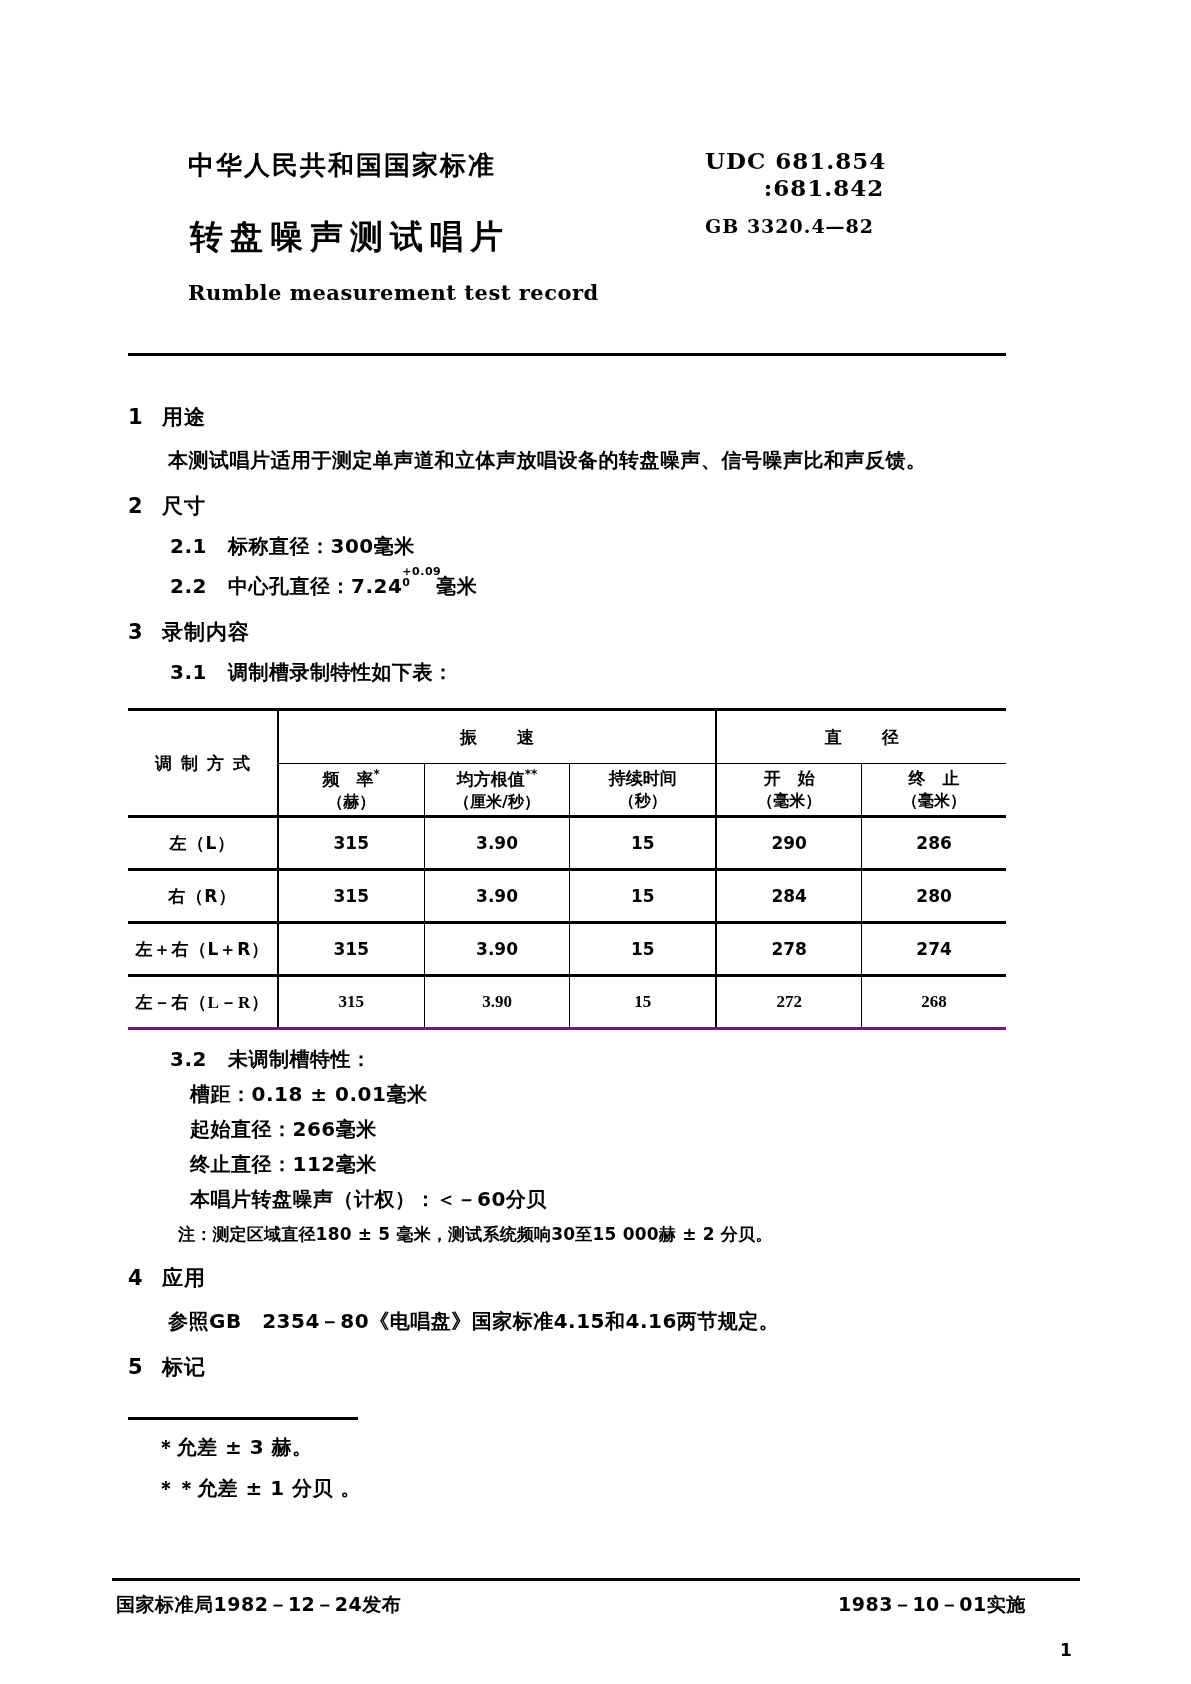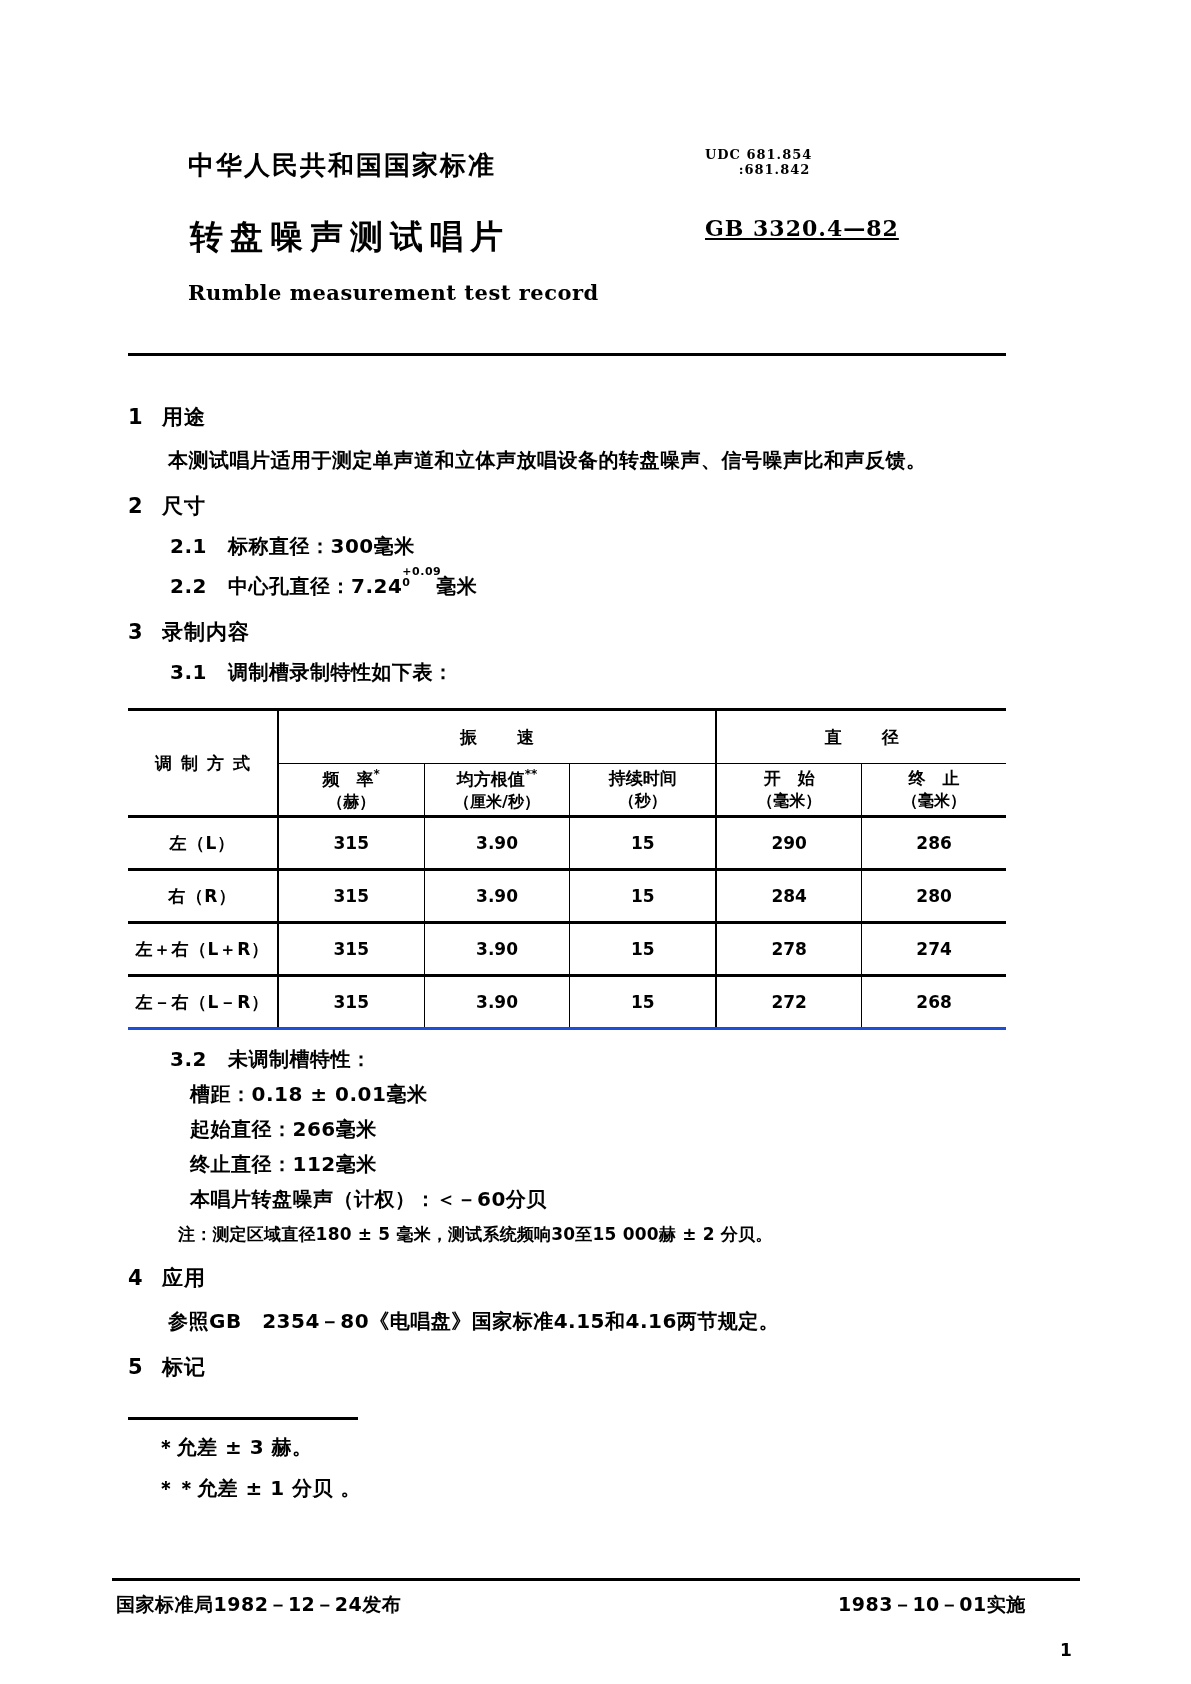--- a/index.html
+++ b/index.html
@@ -55,38 +55,37 @@
     letter-spacing: 0.5px;
     white-space: nowrap;
     text-align: right;
   }
   .udc-block {
     position: absolute;
     left: 705px;
     top: 147px;
     font-family: "DejaVu Serif", "Liberation Serif", serif;
     font-weight: bold;
-    font-size: 13px;
+    font-size: 23px;
     letter-spacing: 1px;
     white-space: nowrap;
   }
   .udc-l2 {
     text-align: right;
     padding-right: 2px;
   }
   .gb-no {
     position: absolute;
     left: 705px;
     top: 215px;
     font-family: "DejaVu Serif", "Liberation Serif", serif;
     font-weight: bold;
-    font-size: 22px;
+    font-size: 19px;
     letter-spacing: 1px;
     white-space: nowrap;
-    text-decoration: underline;
   }
 
   .rule-top {
     position: absolute;
     left: 128px;
     top: 353px;
     width: 878px;
     height: 0;
     border-top: 3px solid #000;
   }
@@ -167,21 +166,21 @@
     width: 878px;
     font-weight: bold;
   }
   table.rec td {
     text-align: center;
     vertical-align: middle;
     font-size: 17px;
     padding: 0;
   }
   .b-top    { border-top: 3px solid #000; }
-  .b-bot    { border-bottom: 3px solid #1d4ed8; }
+  .b-bot    { border-bottom: 3px solid #701a75; font-family: Liberation Serif, serif; }
   .b-botthin{ border-bottom: 1px solid #000; }
   .b-right  { border-right: 1px solid #000; }
   .b-rightx { border-right: 2px solid #000; }
   .grp {
     font-size: 19px;
     letter-spacing: 40px;
     text-indent: 40px;
   }
   .modecol {
     font-size: 18px;

